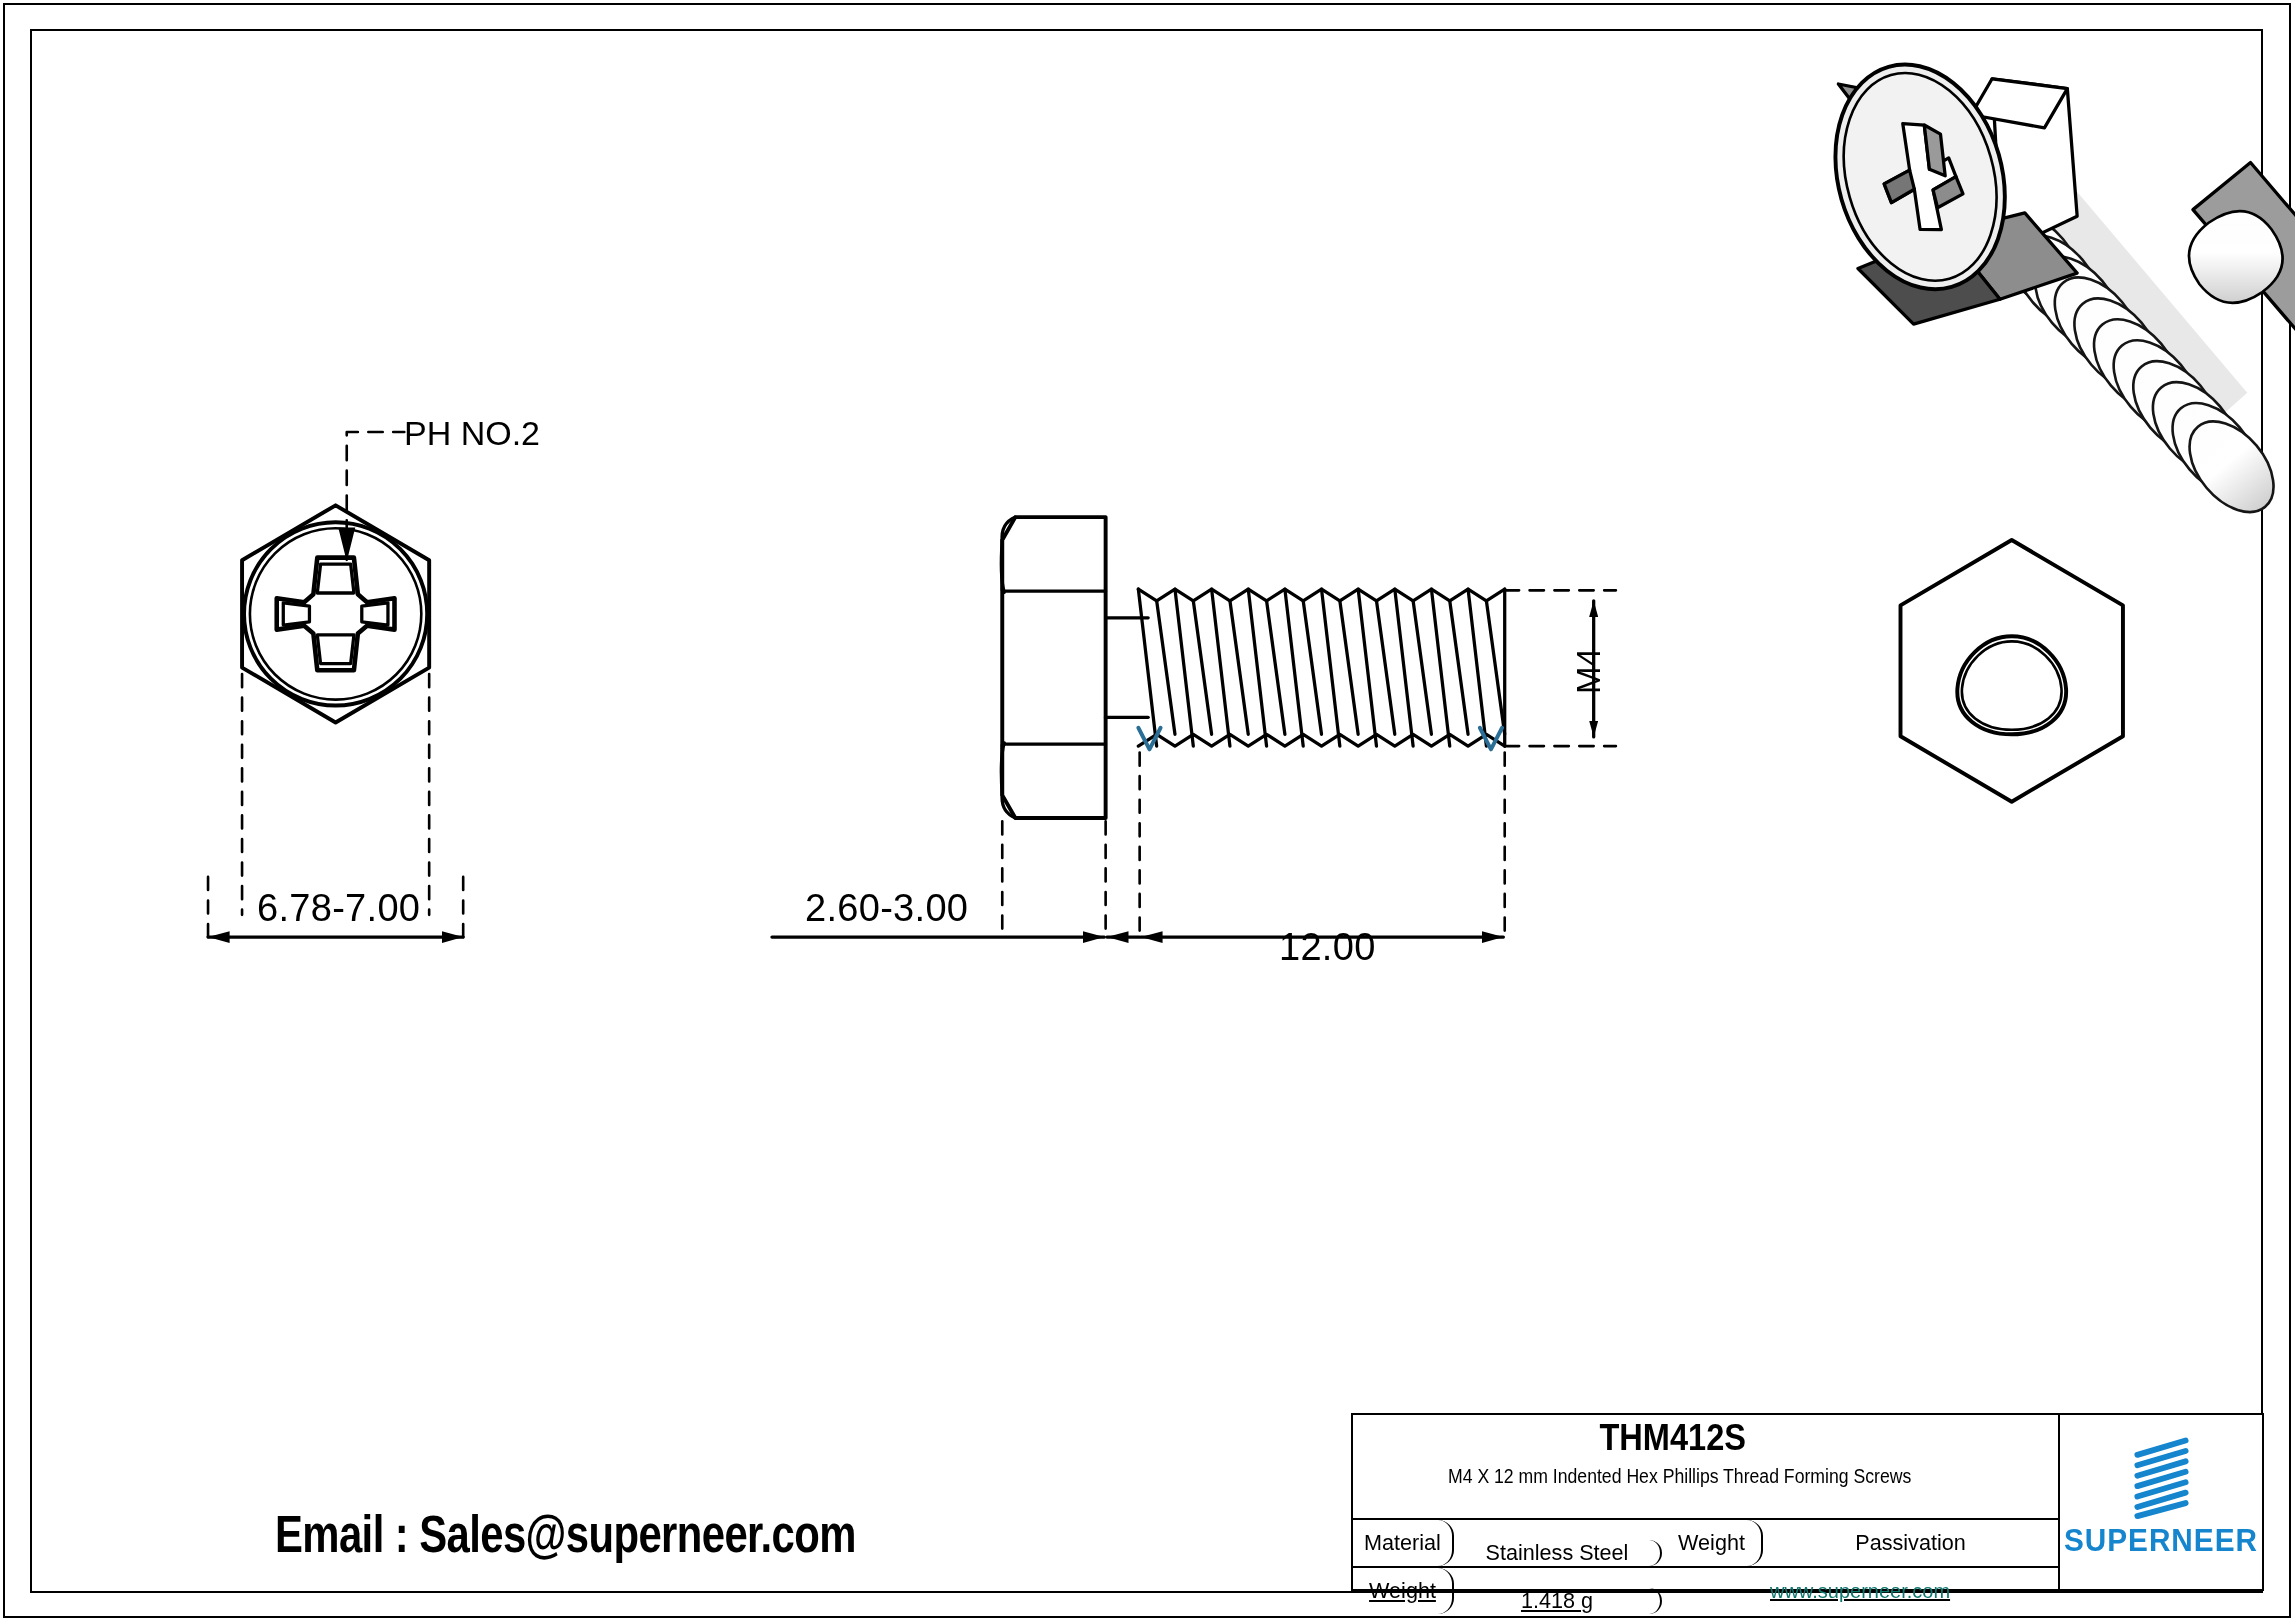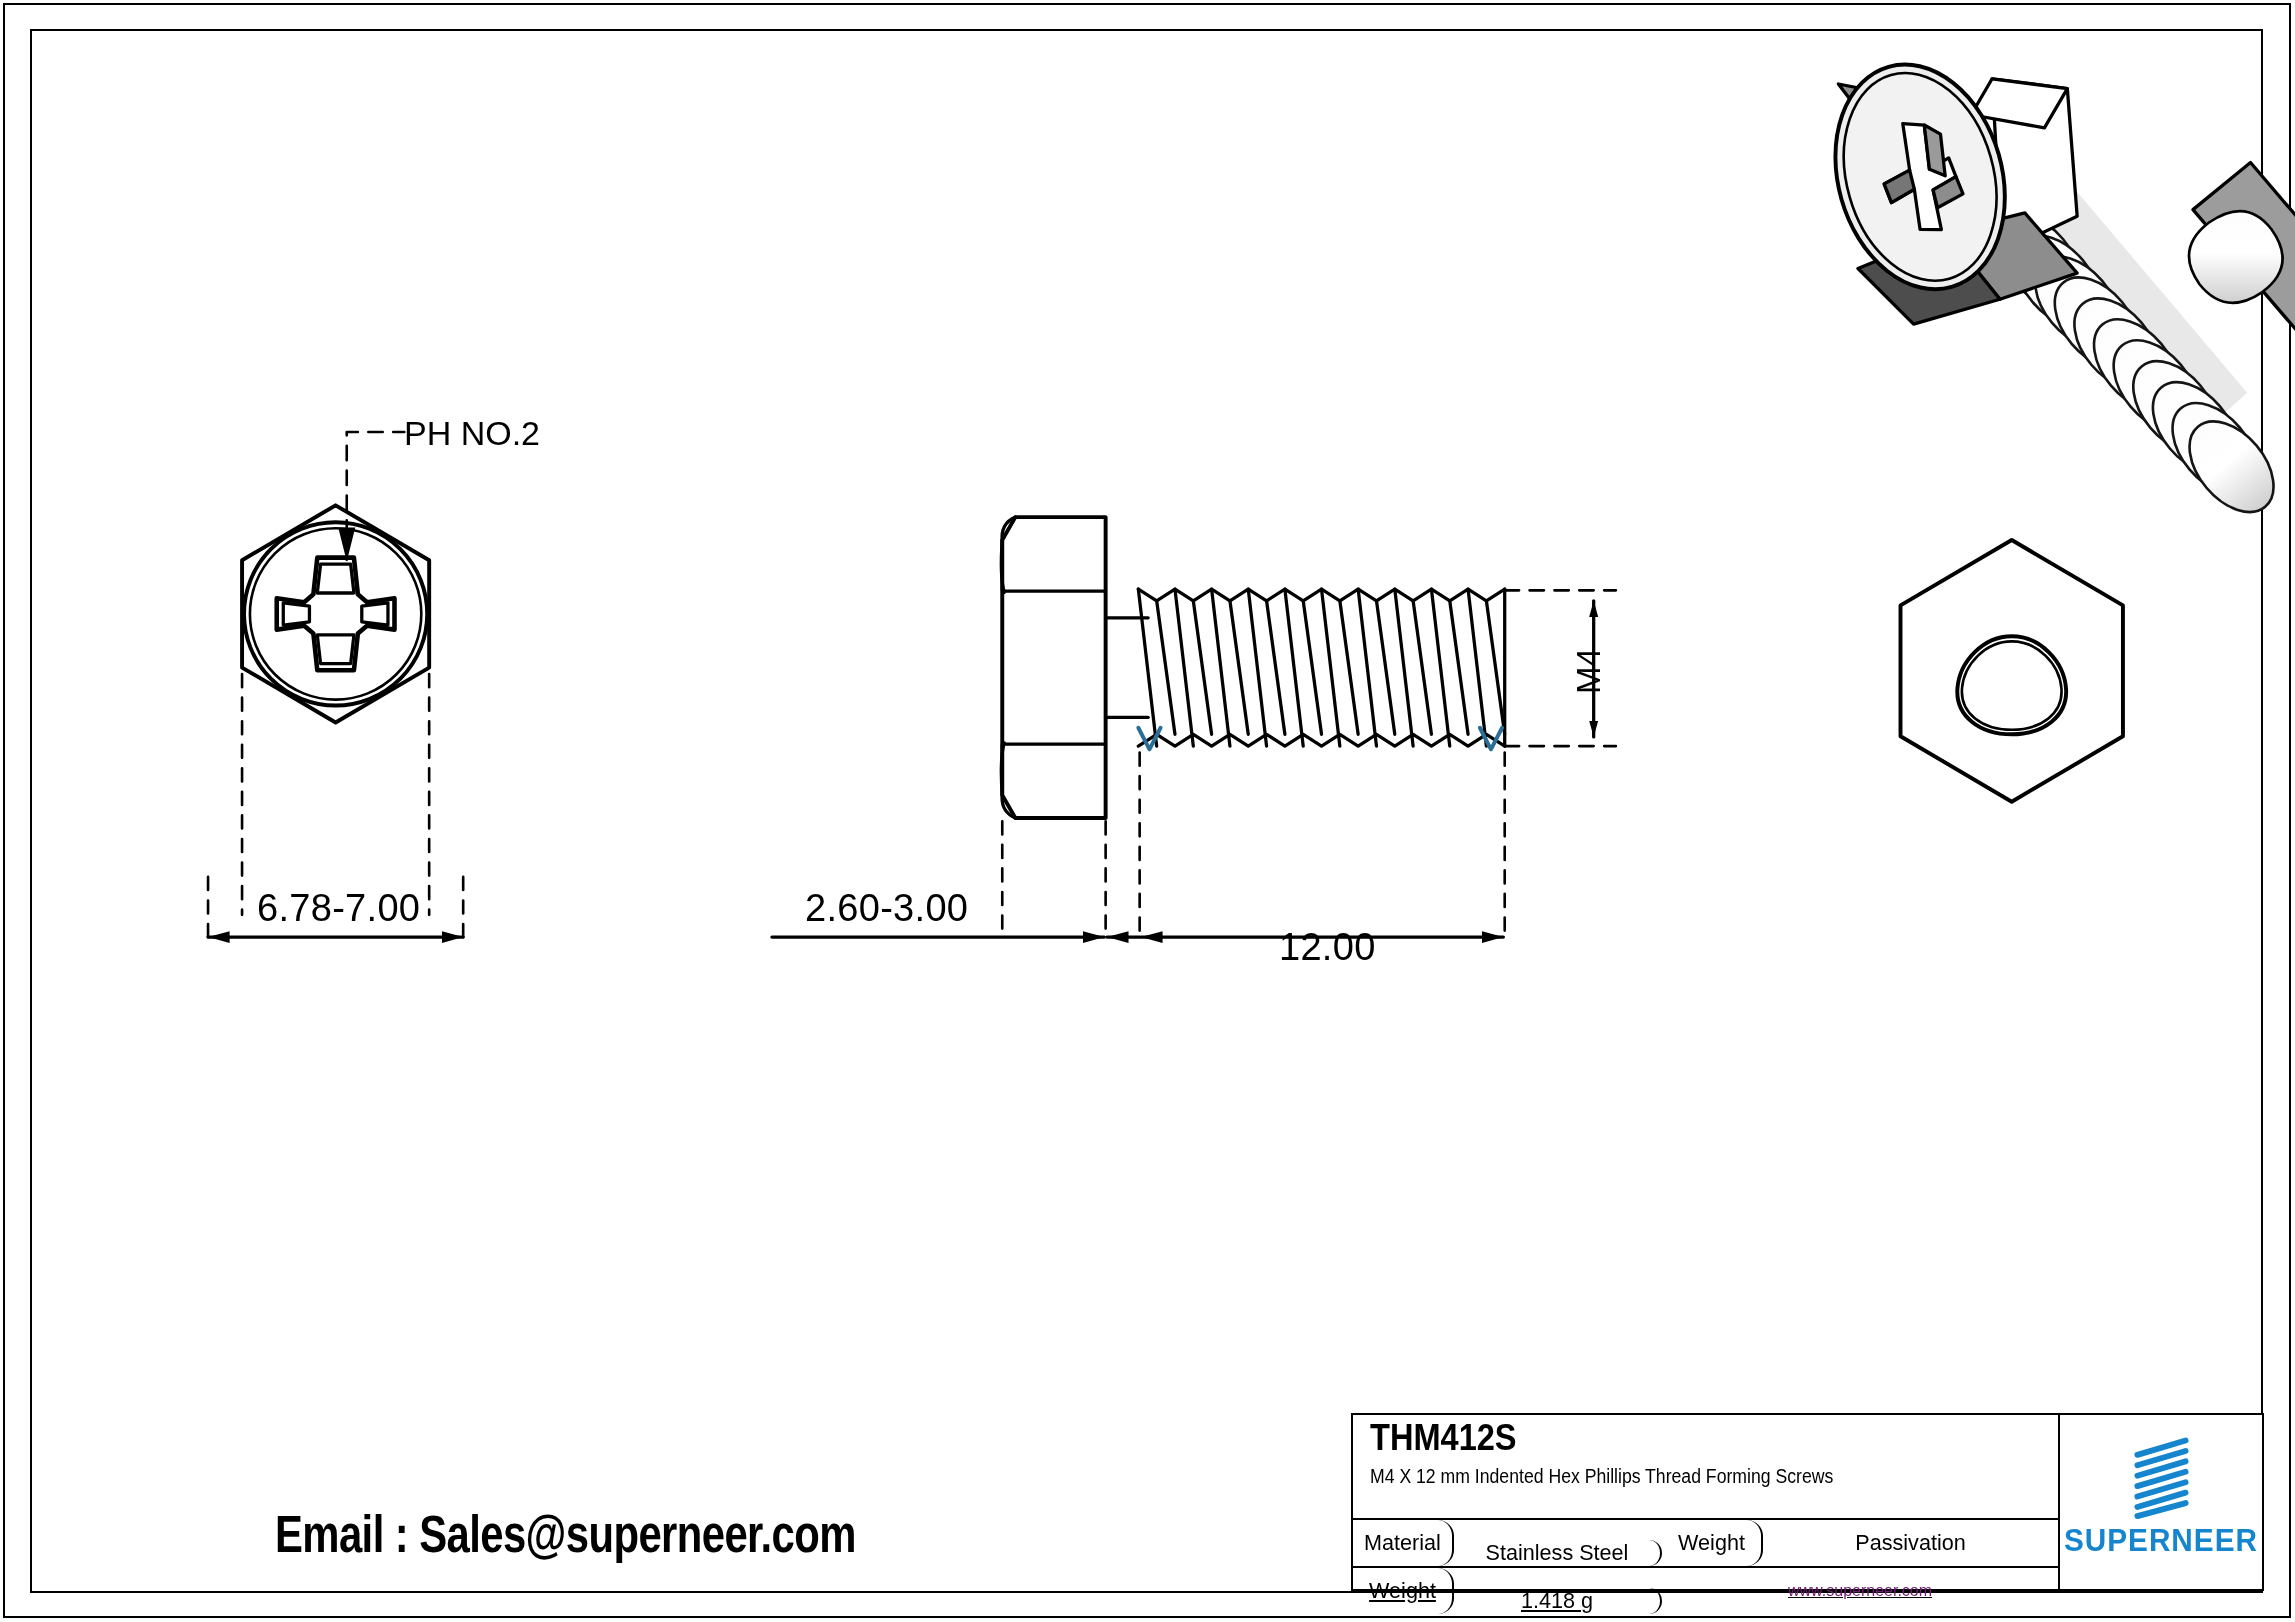--- a/index.html
+++ b/index.html
@@ -96,20 +96,21 @@
     flex-direction: column;
   }
   .tb-head {
     flex: 0 0 105px;
     padding: 3.9px 0 0 17px;
     box-sizing: border-box;
     border-bottom: 2px solid #000;
     display: flex;
     flex-direction: column;
     justify-content: flex-start;
+    text-align: center;
   }
   .tb-part-no {
     font-size: 37px;
     font-weight: bold;
     font-family: "Liberation Sans Narrow", "Liberation Sans", sans-serif;
     transform: scaleX(0.88);
     transform-origin: left top;
     line-height: 1.05;
     letter-spacing: 0px;
   }
@@ -136,21 +137,21 @@
     font-size: 21.6px;
     font-family: "Liberation Sans Narrow", "Liberation Sans", sans-serif;
     overflow: hidden;
     border-radius: 16px;
   }
   .tb-cell.b { border-right: 2px solid #000; }
   .c-label  { flex: 0 0 101px; }
   .c-value1 { flex: 0 0 208px; margin-top: 20px; }
   .c-label2 { flex: 0 0 101px; }
   .c-value2 { flex: 1 1 auto; }
-  .c-web    { flex: 1 1 auto; color: #701a75; font-size: 16px; }
+  .c-web    { flex: 1 1 auto; color: #0f766e; font-size: 20px; }
   .tb-right {
     flex: 1 1 auto;
     display: flex;
     flex-direction: column;
     align-items: center;
     justify-content: center;
     padding-bottom: 11px;
   }
   .logo-mark { width: 77px; height: 86px; }
   .logo-word {

